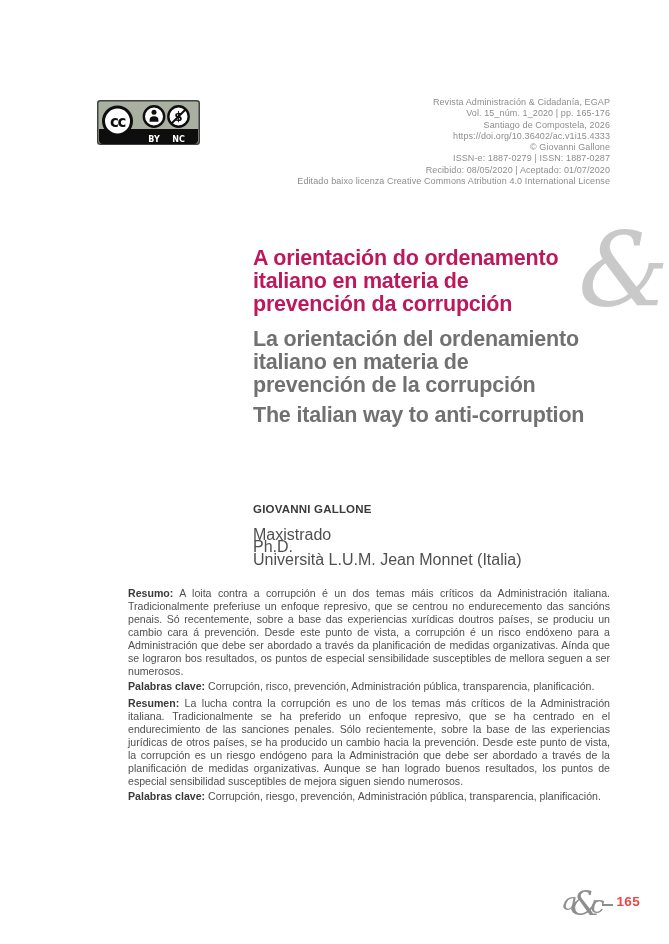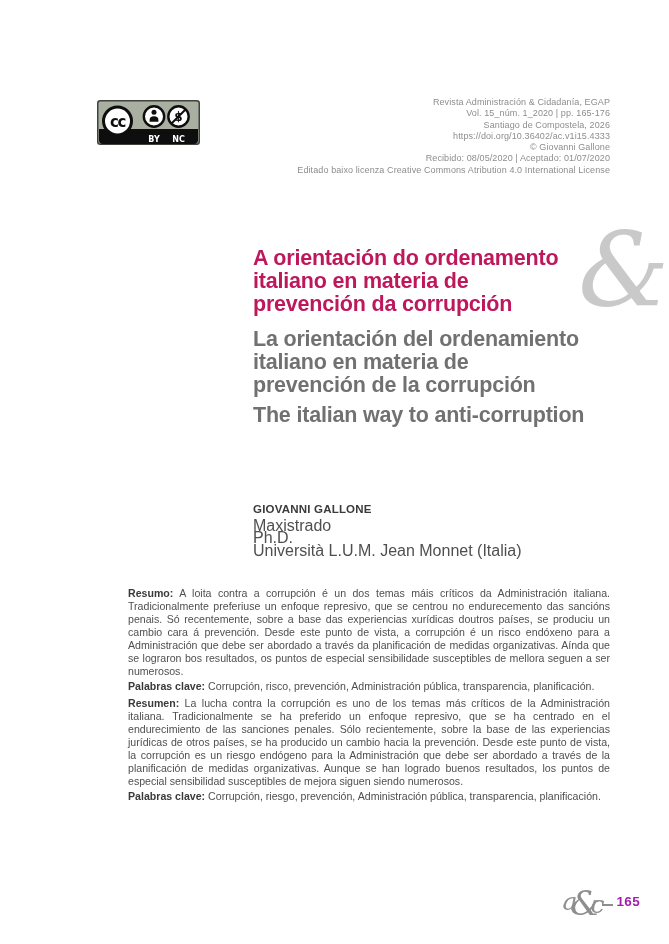--- a/index.html
+++ b/index.html
@@ -58,21 +58,21 @@
     line-height: 23px;
     font-weight: 700;
     color: #717171;
     white-space: pre-line;
     letter-spacing: -0.2px;
   }
   .titles h2 { margin-bottom: 7px; }
 
   
   .author { position: absolute; left: 253px; top: 503px; color: #4f4f4f; }
-  .author .name { font-size: 11.5px; font-weight: 700; color: #3a3a3a; margin-bottom: 5px; letter-spacing: 0.2px; }
+  .author .name { font-size: 11.5px; font-weight: 700; color: #3a3a3a; margin-bottom: 14px; letter-spacing: 0.2px; }
   .author .detail { font-size: 16px; line-height: 12.3px; }
 
   
   .abstracts { position: absolute; left: 128px; top: 587px; width: 482px; }
   .abstracts p {
     font-size: 10.6px;
     line-height: 13px;
     color: #4f4f4f;
     text-align: justify;
     margin-bottom: 2px;
@@ -103,21 +103,21 @@
     display: inline-block;
     width: 11px;
     height: 1.6px;
     background: #8e8e8e;
     margin-left: -3px;
     margin-top: 8px;
   }
   .footer .pagenum {
     font-size: 13.5px;
     font-weight: 700;
-    color: #a21caf;
+    color: #ef4444;
     margin-left: 4px;
     letter-spacing: 0.3px;
   }
 </style>
 </head>
 <body>
 
 <div class="page">
 
   <svg class="cc-badge" viewBox="0 0 103 45" xmlns="http://www.w3.org/2000/svg">
@@ -138,20 +138,21 @@
     <text x="57" y="41.5" text-anchor="middle" font-family="DejaVu Sans, sans-serif" font-size="8" font-weight="bold" fill="#ffffff">BY</text>
     <text x="81.5" y="41.5" text-anchor="middle" font-family="DejaVu Sans, sans-serif" font-size="8" font-weight="bold" fill="#ffffff">NC</text>
   </svg>
 
   <div class="header">
     <div><span class="jtitle">Revista Administración &amp; Cidadanía</span><span>, EGAP</span></div>
     <div>Vol. 15_núm. 1_2020 | pp. 165-176</div>
     <div>Santiago de Compostela, 2026</div>
     <div>https://doi.org/10.36402/ac.v1i15.4333</div>
     <div>© Giovanni Gallone</div>
+    <div>ISSN-e: 1887-0279 | ISSN: 1887-0287</div>
     <div>Recibido: 08/05/2020 | Aceptado: 01/07/2020</div>
     <div>Editado baixo licenza Creative Commons Atribution 4.0 International License</div>
   </div>
 
   <div class="amp-watermark">&amp;</div>
 
   <div class="titles">
     <h1>A orientación do ordenamento
 italiano en materia de
 prevención da corrupción</h1>

